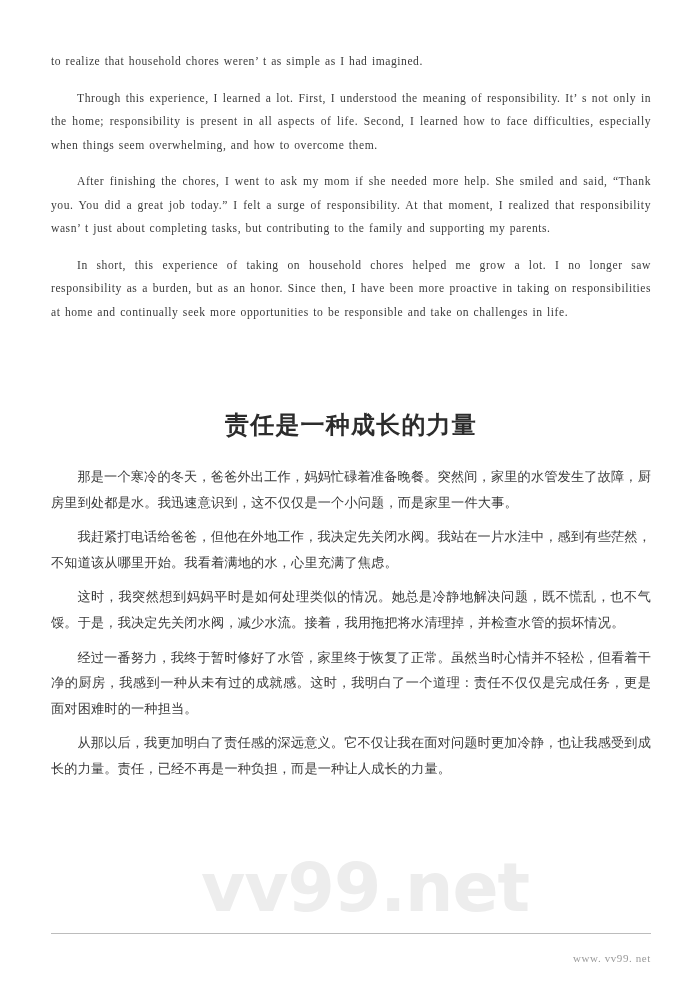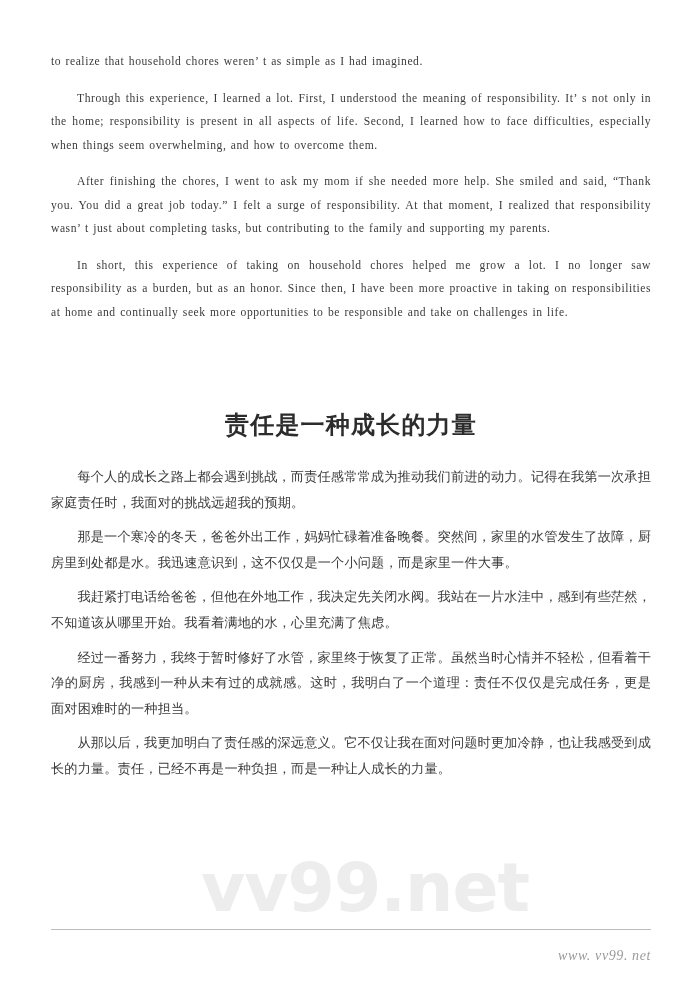--- a/index.html
+++ b/index.html
@@ -115,22 +115,21 @@
   .footer-rule {
     height: 1px;
     background: #bcbcbc;
     width: 100%;
   }
 
   .footer-text {
     margin-top: 18px;
     text-align: right;
     font-family: "Liberation Serif", "DejaVu Serif", serif;
-    font-style: italic;
-    font-size: 14px;
+    font-size: 11px;
     letter-spacing: 0.6px;
     color: #9a9a9a;
   }
 </style>
 </head>
 <body>
 
 <div class="page">
 
   <div class="watermark">vv99.net</div>
@@ -142,23 +141,23 @@
       <p class="indent">Through this experience, I learned a lot. First, I understood the meaning of responsibility. It’ s not only in the home; responsibility is present in all aspects of life. Second, I learned how to face difficulties, especially when things seem overwhelming, and how to overcome them.</p>
       <p class="indent">After finishing the chores, I went to ask my mom if she needed more help. She smiled and said, “Thank you. You did a great job today.” I felt a surge of responsibility. At that moment, I realized that responsibility wasn’ t just about completing tasks, but contributing to the family and supporting my parents.</p>
       <p class="indent">In short, this experience of taking on household chores helped me grow a lot. I no longer saw responsibility as a burden, but as an honor. Since then, I have been more proactive in taking on responsibilities at home and continually seek more opportunities to be responsible and take on challenges in life.</p>
     </section>
 
     <div class="section-gap"></div>
 
     <h1 class="cn-title">责任是一种成长的力量</h1>
 
     <section class="cn-block">
-      <p>每个人的成长之路上都会遇到挑战，而责任感常常成为推动我们前进的动力。记得在我第一次承担家庭责任时，我面对的挑战远超我的预期。</p>
       <p>那是一个寒冷的冬天，爸爸外出工作，妈妈忙碌着准备晚餐。突然间，家里的水管发生了故障，厨房里到处都是水。我迅速意识到，这不仅仅是一个小问题，而是家里一件大事。</p>
       <p>我赶紧打电话给爸爸，但他在外地工作，我决定先关闭水阀。我站在一片水洼中，感到有些茫然，不知道该从哪里开始。我看着满地的水，心里充满了焦虑。</p>
+      <p>这时，我突然想到妈妈平时是如何处理类似的情况。她总是冷静地解决问题，既不慌乱，也不气馁。于是，我决定先关闭水阀，减少水流。接着，我用拖把将水清理掉，并检查水管的损坏情况。</p>
       <p>经过一番努力，我终于暂时修好了水管，家里终于恢复了正常。虽然当时心情并不轻松，但看着干净的厨房，我感到一种从未有过的成就感。这时，我明白了一个道理：责任不仅仅是完成任务，更是面对困难时的一种担当。</p>
       <p>从那以后，我更加明白了责任感的深远意义。它不仅让我在面对问题时更加冷静，也让我感受到成长的力量。责任，已经不再是一种负担，而是一种让人成长的力量。</p>
     </section>
 
   </div>
 
   <div class="footer">
     <div class="footer-rule"></div>
     <div class="footer-text">www. vv99. net</div>
   </div>

